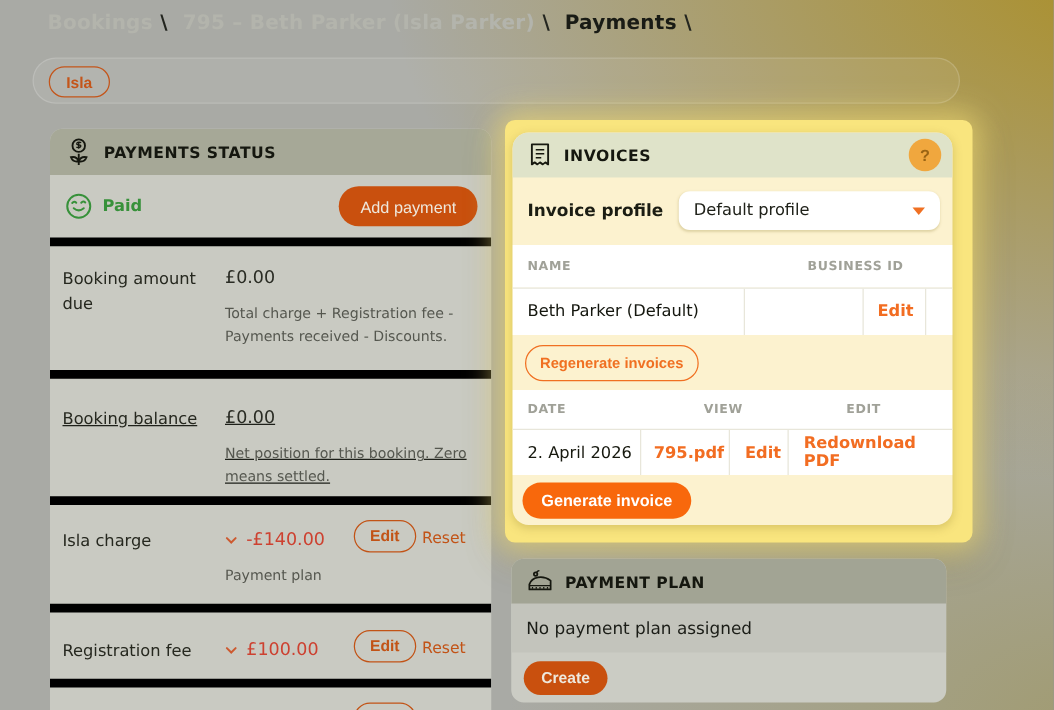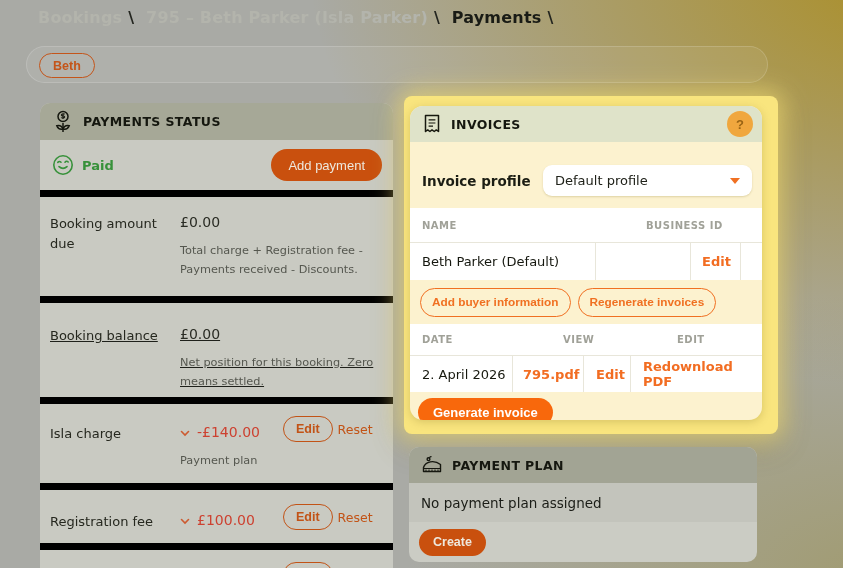--- a/index.html
+++ b/index.html
@@ -57,21 +57,21 @@
   
   .glow { position:absolute; left:404px; top:96px; width:374px; height:338px; border-radius:8px;
     background:#f9e57e;
     box-shadow:0 0 24px 6px rgba(249,227,120,0.65), 0 10px 32px rgba(100,80,10,0.25); }
   .invoices-panel { position:absolute; left:6px; top:10px; width:352px; height:314px;
     border-radius:13px; overflow:hidden; background:#fcf2cf; box-shadow:0 2px 8px rgba(120,100,30,0.25); }
   .invoices-panel .panel-head { background:#dfe3c9; height:36px; position:relative; }
   .help-btn { position:absolute; right:9px; top:5px; width:26px; height:26px; border-radius:50%;
     background:#f0a73e; color:#9a6414; font-size:13px; font-weight:700; border:none;
     display:flex; align-items:center; justify-content:center; cursor:pointer; }
-  .profile-sec { height:54px; position:relative;margin-top:12px; }
+  .profile-sec { height:54px; position:relative; }
   .profile-lbl { position:absolute; left:12px; top:19px; font-size:13.5px; font-weight:700; color:#1b1d13; }
   .profile-dd { position:absolute; right:10px; top:11px; width:209px; height:31px; background:#fff;
     border-radius:9px; box-shadow:0 1px 2px rgba(140,120,40,0.25); display:flex; align-items:center;
     padding:0 12px; font-size:13px; color:#20221a; cursor:pointer; }
   .dd-caret { position:absolute; right:12px; top:13px; width:0; height:0;
     border-left:5px solid transparent; border-right:5px solid transparent; border-top:6px solid #f07022; }
   .tbl-head { display:flex; background:#fff; align-items:center; font-size:10px; font-weight:700;
     letter-spacing:.5px; color:#a0a198;gap:41px; }
   .buyers-head { height:34px; }
   .buyers-head .h-name { width:185px; padding-left:12px; }
@@ -115,21 +115,21 @@
 
 <div class="page">
 
   <div class="breadcrumb">
     <span class="bc-link">Bookings</span><span class="bc-sep">\</span>
     <span class="bc-link">795 – Beth Parker (Isla Parker)</span><span class="bc-sep">\</span>
     <span class="bc-current">Payments</span><span class="bc-sep">\</span>
   </div>
 
   <div class="back-bar">
-    <button class="back-btn">Beth</button>
+    <button class="back-btn">Isla</button>
   </div>
 
   <div class="status-panel">
     <div class="panel-head">
       <svg width="22" height="24" viewBox="0 0 22 24" fill="none" stroke="#15170f" stroke-width="1.5">
         <circle cx="11" cy="6.5" r="5"></circle>
         <path d="M11 4v5 M9.2 7.5c.5.8 3.1.8 3.4-.4.3-1-1.1-1.2-1.6-1.2s-1.9-.2-1.6-1.2c.3-1.2 2.9-1.2 3.4-.4" stroke-width="1.1"></path>
         <path d="M11 13v9"></path>
         <path d="M11 19c-2.8.6-5.2-.6-6.2-3.2 2.8-.6 5.2.6 6.2 3.2z"></path>
         <path d="M11 19c2.8.6 5.2-.6 6.2-3.2-2.8-.6-5.2.6-6.2 3.2z"></path>
@@ -231,21 +231,20 @@
       <div class="buyers-row">
         <div class="cell c-name">Beth Parker (Default)</div>
         <div class="cell c-bid"></div>
         <div class="cell c-edit">
             <span class="olink">Edit</span>
           </div>
         <div class="cell c-x"></div>
       </div>
 
       <div class="buyer-btns">
-        <button class="outline-btn">Add buyer information</button>
         <button class="outline-btn">Regenerate invoices</button>
       </div>
 
       <div class="tbl-head files-head">
         <span class="h-date">DATE</span>
         <span class="h-view">VIEW</span>
         <span class="h-edit">EDIT</span>
       </div>
       <div class="files-row">
         <div class="cell f-date">2. April 2026</div>

